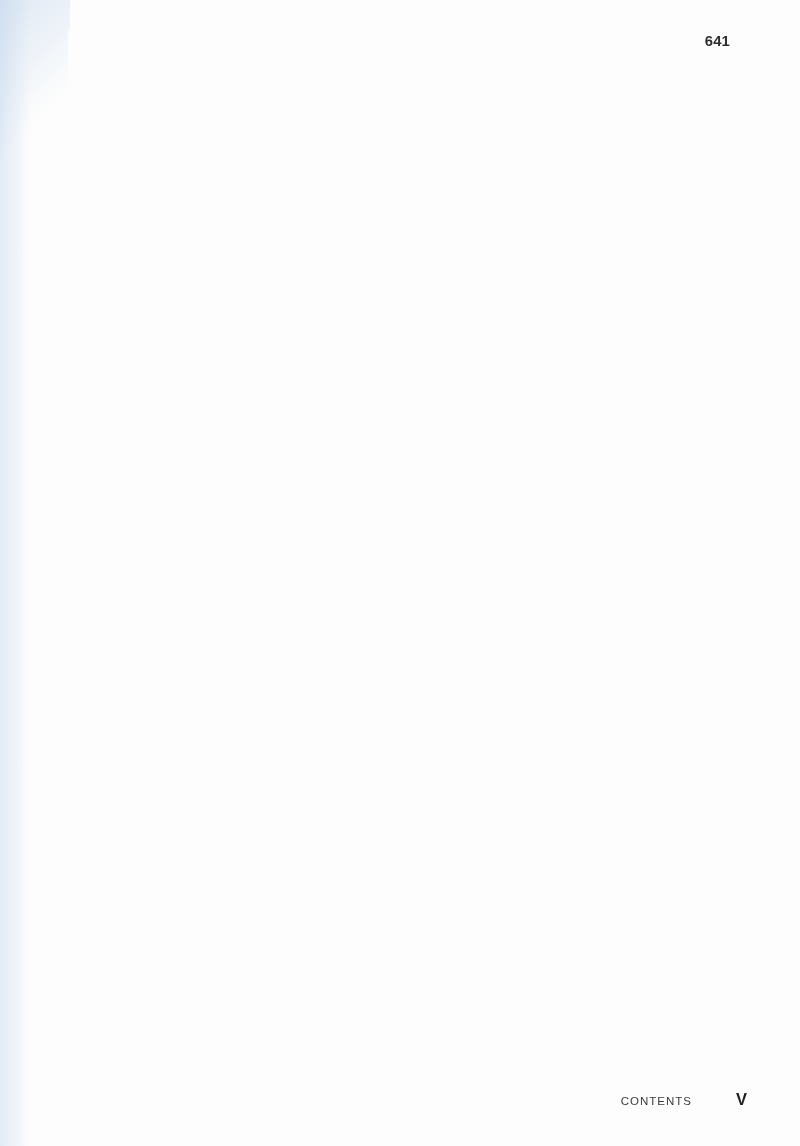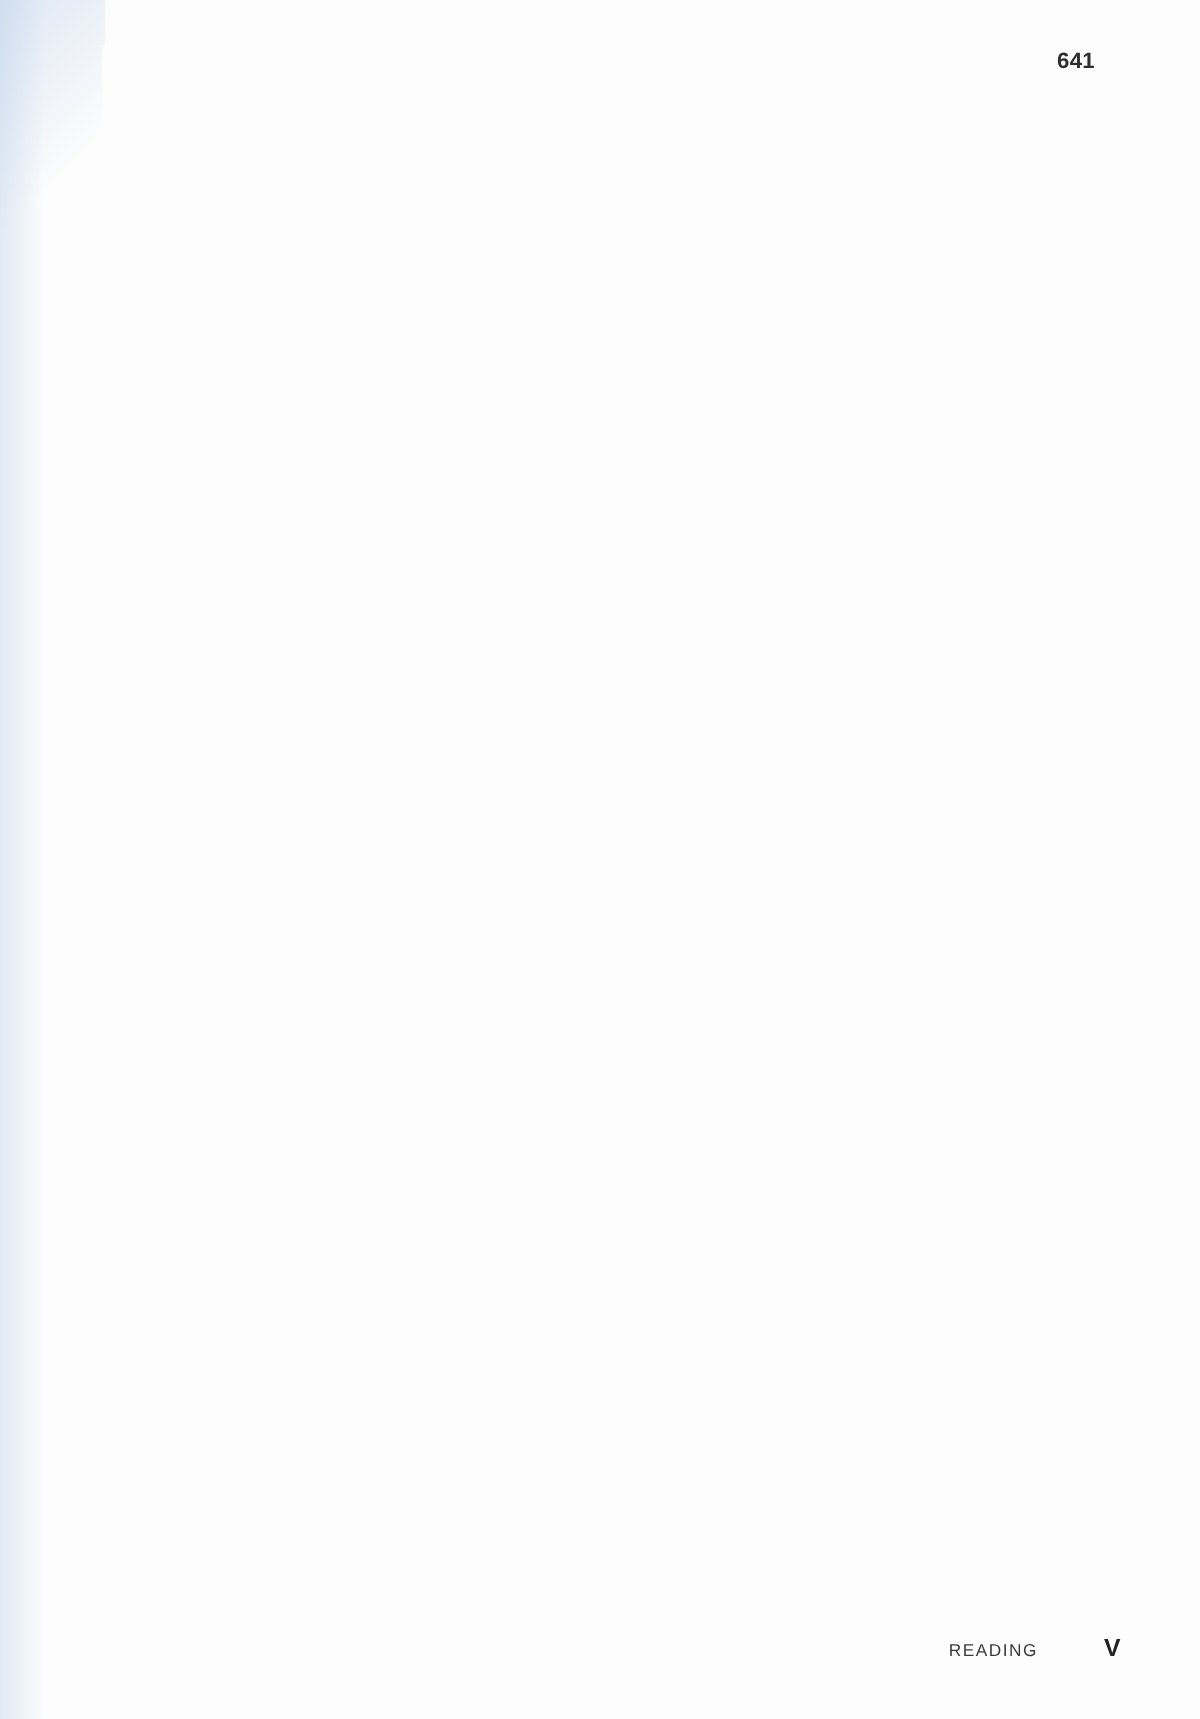--- a/index.html
+++ b/index.html
@@ -245,16 +245,16 @@
         <span class="label">Practice Test Estimated Score Conversion Table</span>
         <span class="page">345</span>
       </div>
       <div class="row part sb-bold">
         <span class="label">CD-ROM CONTENTS</span>
         <span class="page">641</span>
       </div>
     </div>
 
   <div class="footer">
-    <span class="contents-label">READING</span>
+    <span class="contents-label">CONTENTS</span>
     <span class="page-roman">V</span>
   </div>
 </div>
 
 </body></html>

